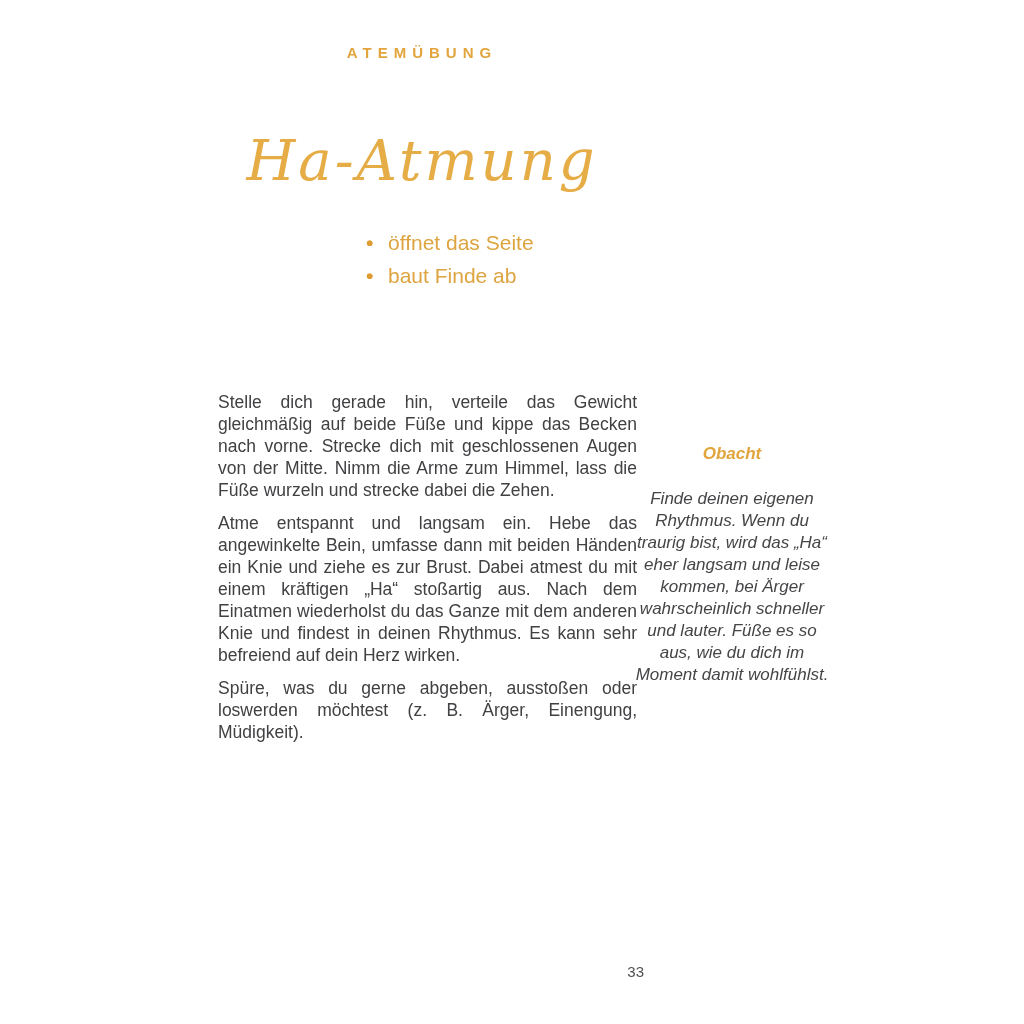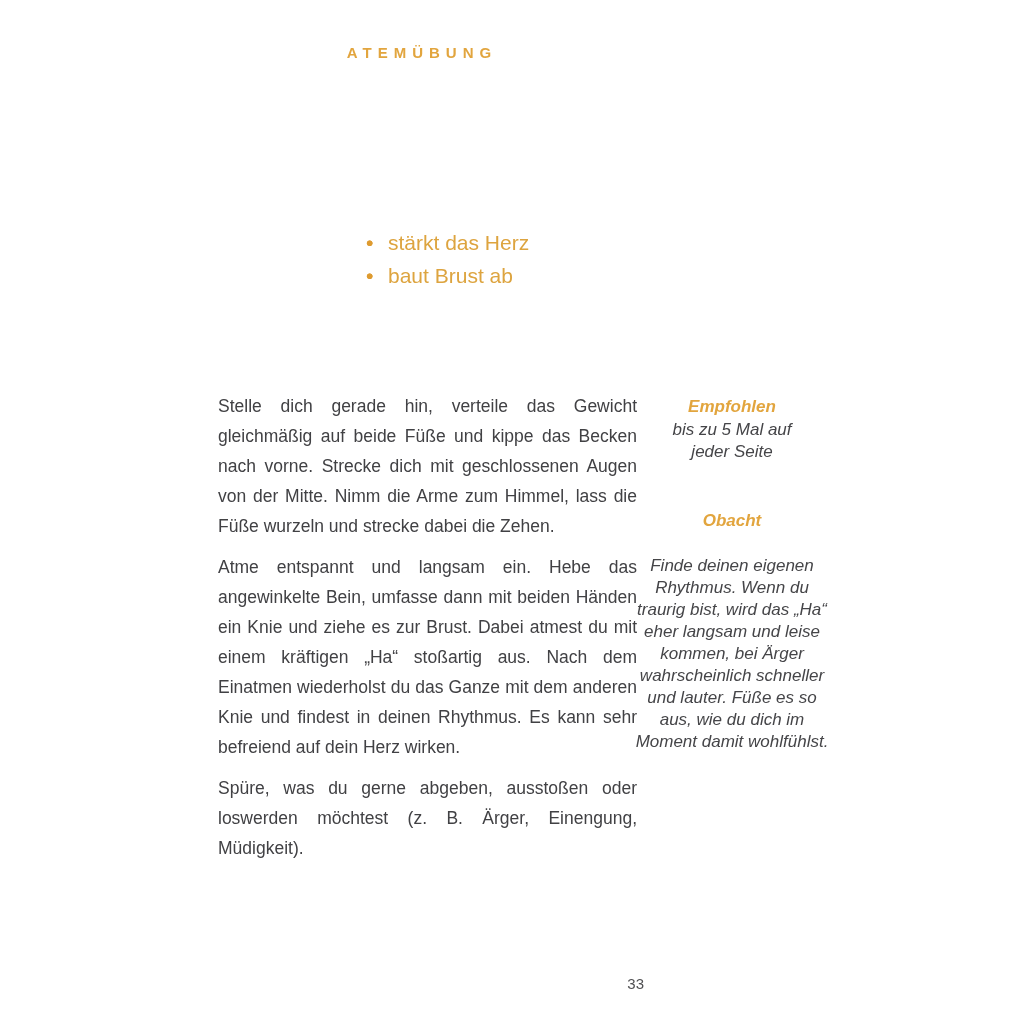--- a/index.html
+++ b/index.html
@@ -52,21 +52,21 @@
     left: 0;
     top: 0;
     color: #DE9B30;
   }
   .main-col {
     position: absolute;
     top: 391px;
     left: 218px;
     width: 419px;
     font-size: 17.5px;
-    line-height: 30px;
+    line-height: 22px;
     text-align: justify;
     color: #414144;
   }
   .main-col p { margin-bottom: 11px; }
   .side-col {
     position: absolute;
     top: 396px;
     left: 634px;
     width: 196px;
     text-align: center;
@@ -81,61 +81,58 @@
     font-style: italic;
     margin-bottom: 1px;
   }
   .side-reco-text { width: 150px; margin: 0 auto; }
   .side-block-caution { margin-top: 47px; }
   .side-caution-text { width: 168px; margin: 0 auto; }
   .side-note { margin-top: 23px; }
   .page-number {
     position: absolute;
     right: 200px;
-    bottom: 32px;
+    bottom: 44px;
     font-size: 15px;
     color: #505052;
   }
 </style>
 </head>
 <body>
 
 <div class="page">
 
   <div class="kicker">ATEMÜBUNG</div>
 
+  <div class="title">Ha-Atmung</div>
 
   <ul class="benefits">
     <li>
       <span class="dot">•</span>
     </li>
     <li>
       <span class="dot">•</span>
-      <span>stärkt das Herz</span>
+      <span>öffnet das Seite</span>
     </li>
     <li>
       <span class="dot">•</span>
     </li>
     <li>
       <span class="dot">•</span>
-      <span>baut Brust ab</span>
+      <span>baut Finde ab</span>
     </li>
   </ul>
 
   <div class="main-col">
     <p>Stelle dich gerade hin, verteile das Gewicht gleichmäßig auf beide Füße und kippe das Becken nach vorne. Strecke dich mit geschlossenen Augen von der Mitte. Nimm die Arme zum Himmel, lass die Füße wurzeln und strecke dabei die Zehen.</p>
     <p>Atme entspannt und langsam ein. Hebe das angewinkelte Bein, umfasse dann mit beiden Händen ein Knie und ziehe es zur Brust. Dabei atmest du mit einem kräftigen „Ha“ stoßartig aus. Nach dem Einatmen wiederholst du das Ganze mit dem anderen Knie und findest in deinen Rhythmus. Es kann sehr befreiend auf dein Herz wirken.</p>
     <p>Spüre, was du gerne abgeben, ausstoßen oder loswerden möchtest (z. B. Ärger, Einengung, Müdigkeit).</p>
   </div>
 
   <div class="side-col">
-    <div class="side-block">
-      <div class="side-label">Empfohlen</div>
-      <div class="side-reco-text">bis zu 5 Mal auf jeder Seite</div>
-    </div>
 
     <div class="side-block side-block-caution">
       <div class="side-label">Obacht</div>
     </div>
 
     <div class="side-note">Finde deinen eigenen Rhythmus. Wenn du traurig bist, wird das „Ha“ eher langsam und leise kommen, bei Ärger wahrscheinlich schneller und lauter. Füße es so aus, wie du dich im Moment damit wohlfühlst.</div>
   </div>
 
   <div class="page-number">33</div>
 

